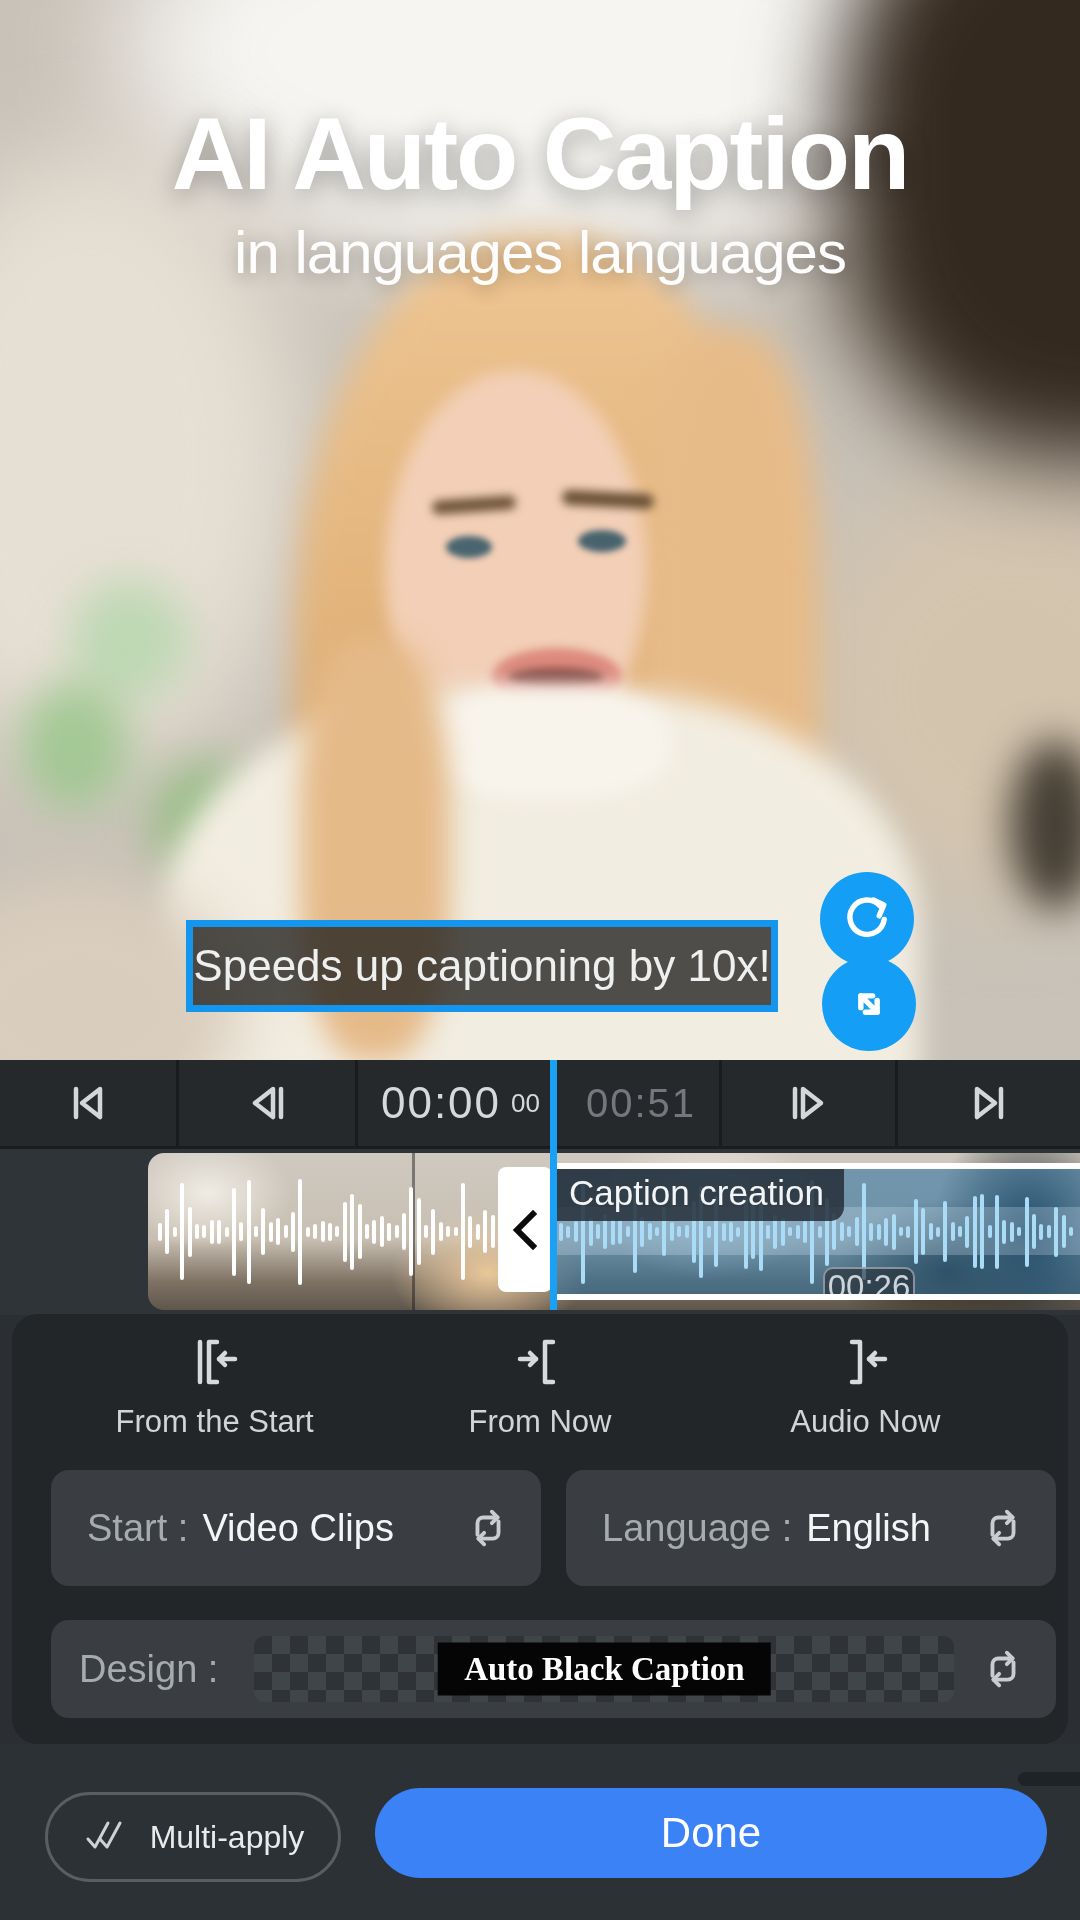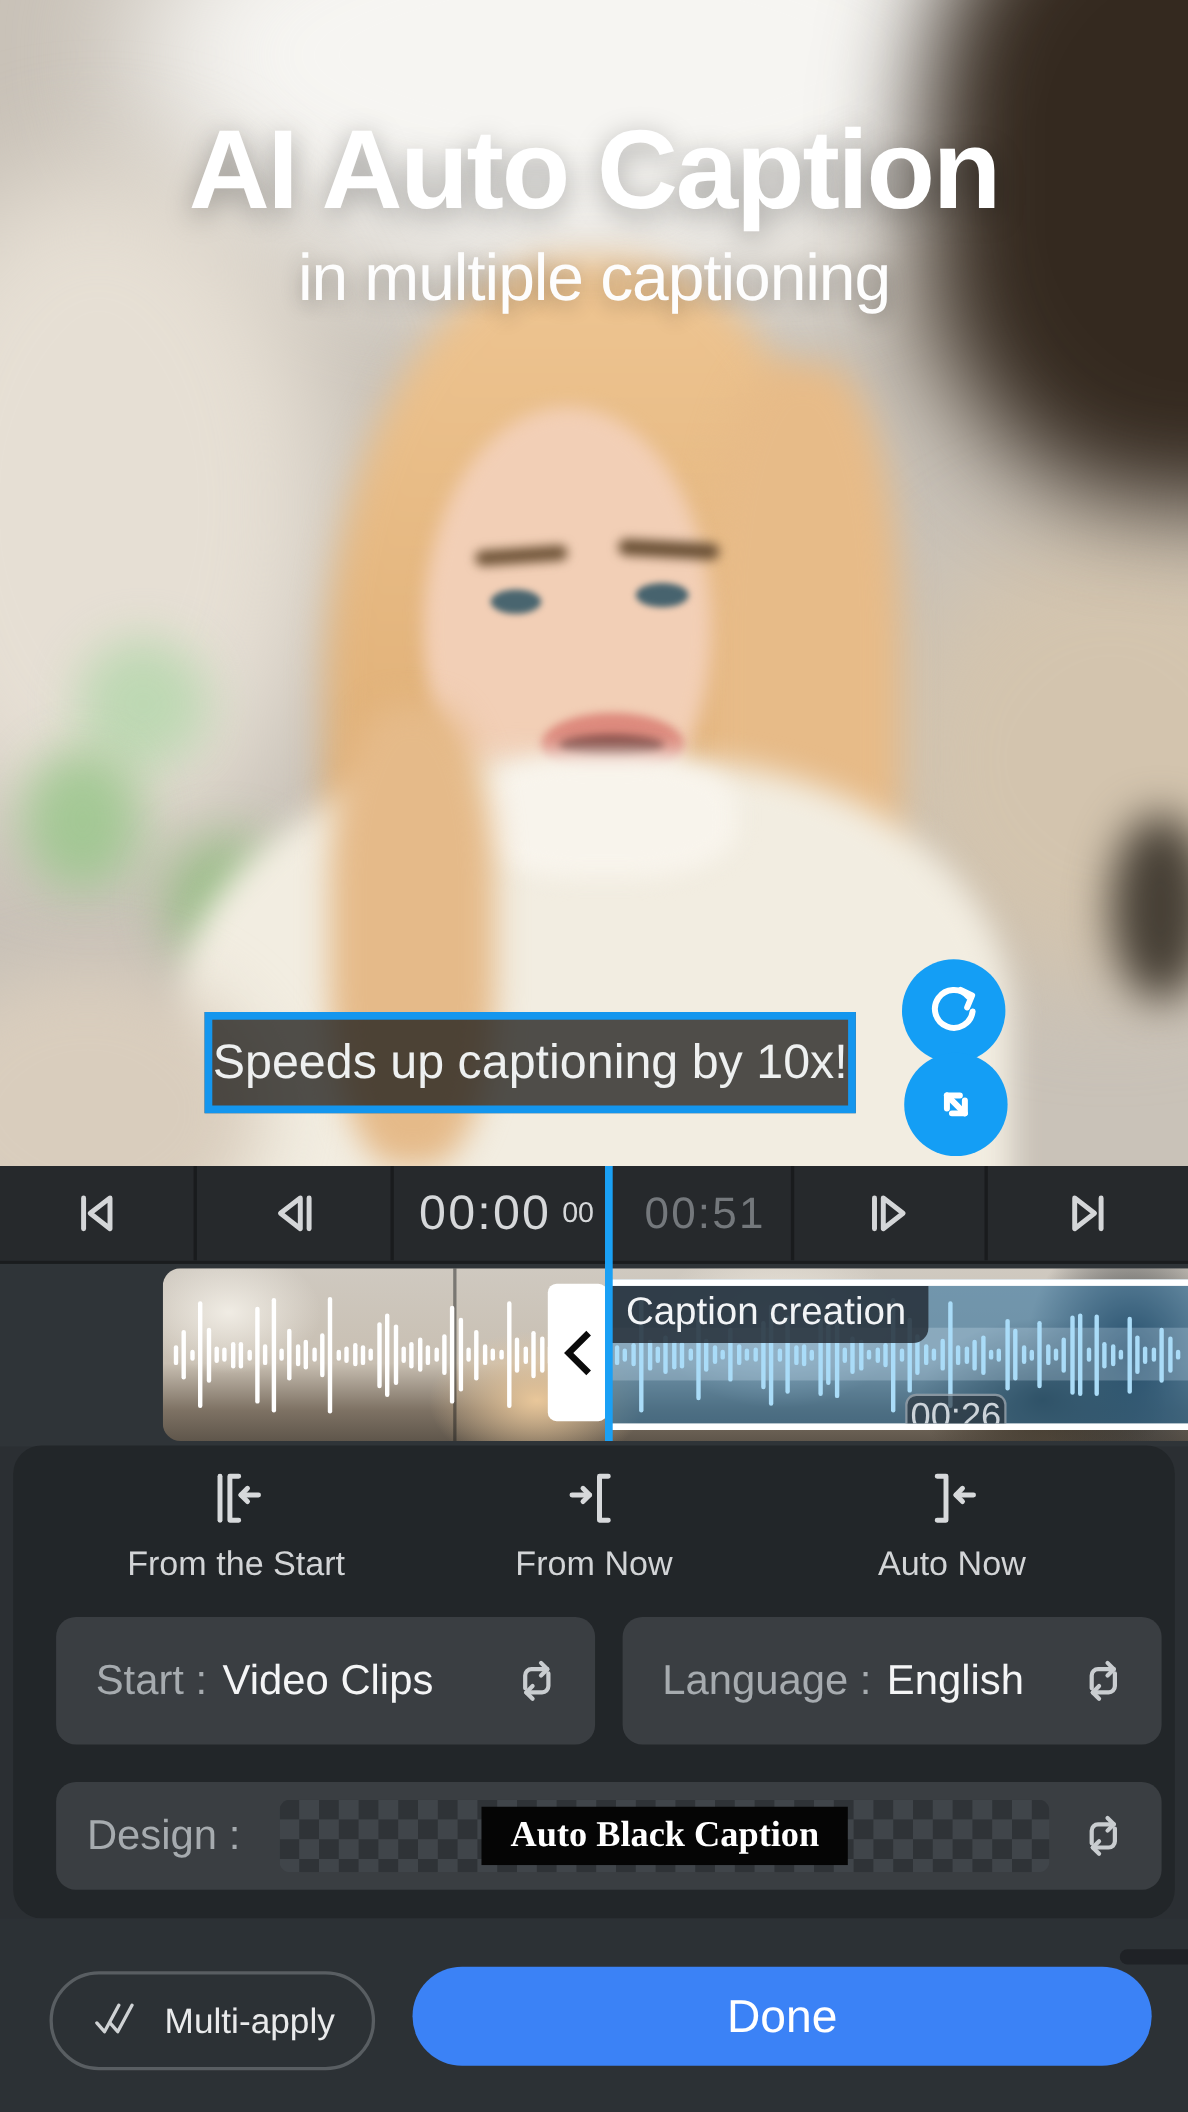--- a/index.html
+++ b/index.html
@@ -119,21 +119,21 @@
     <div class="ph" style="left:446px;top:536px;width:46px;height:22px;background:#49656f;filter:blur(3px);"></div>
     <div class="ph" style="left:578px;top:530px;width:48px;height:22px;background:#47636e;filter:blur(3px);"></div>
     <div class="ph" style="left:492px;top:648px;width:130px;height:58px;background:#dd8a7d;filter:blur(4px);"></div>
     <div class="ph" style="left:508px;top:668px;width:96px;height:20px;background:#7d3f3a;filter:blur(4px);"></div>
     <div class="ph" style="left:160px;top:690px;width:760px;height:560px;background:#f2ede1;filter:blur(14px);border-radius:42% 42% 0 0;"></div>
     <div class="ph" style="left:430px;top:688px;width:240px;height:110px;background:#f8f4ec;filter:blur(10px);border-radius:40%;"></div>
     <div class="ph" style="left:300px;top:640px;width:150px;height:420px;background:#e5ba89;filter:blur(14px);border-radius:40%;"></div>
     <div class="ph" style="left:-80px;top:880px;width:320px;height:260px;background:#d9cdbd;filter:blur(30px);"></div>
 
     <div class="hero-title">AI Auto Caption</div>
-    <div class="hero-sub">in multiple captioning</div>
+    <div class="hero-sub">in languages languages</div>
 
     <div class="caption-box">
       <span>Speeds up captioning by 10x!</span>
     </div>
     <button class="bubble" style="left:820px;top:872px;">
       <svg width="58" height="58" viewBox="0 0 64 64">
         <path d="M46.5 17.5 A19 19 0 1 0 51 32.5" fill="none" stroke="#fff" stroke-width="6" stroke-linecap="round"></path>
         <path d="M39 11 L50.5 16.5 L45.5 28.5" fill="none" stroke="#fff" stroke-width="6" stroke-linecap="round" stroke-linejoin="round"></path>
       </svg>
     </button>
@@ -338,21 +338,21 @@
           <path d="M37 4 H29 V44 H37"></path>
         </svg>
         <span class="range-label">From Now</span>
       </button>
       <button class="range-item">
         <svg class="bk" width="52" height="48" viewBox="0 0 48 48">
           <path d="M11 4 H19 V44 H11"></path>
           <line x1="44" y1="21" x2="28" y2="21"></line>
             <path d="M34 15 L28 21 L34 27"></path>
         </svg>
-        <span class="range-label">Auto Now</span>
+        <span class="range-label">Audio Now</span>
       </button>
     </div>
 
     <button class="opt-box opt-audio">
       <span class="opt-label">Start :</span>
       <span class="opt-value">Video Clips</span>
       <span class="opt-spacer"></span>
       <svg class="swap" width="46" height="46" viewBox="0 0 48 48">
         <path d="M13 31 V19 a6 6 0 0 1 6 -6 H34"></path>
           <path d="M28 7 L34 13 L28 19"></path>

